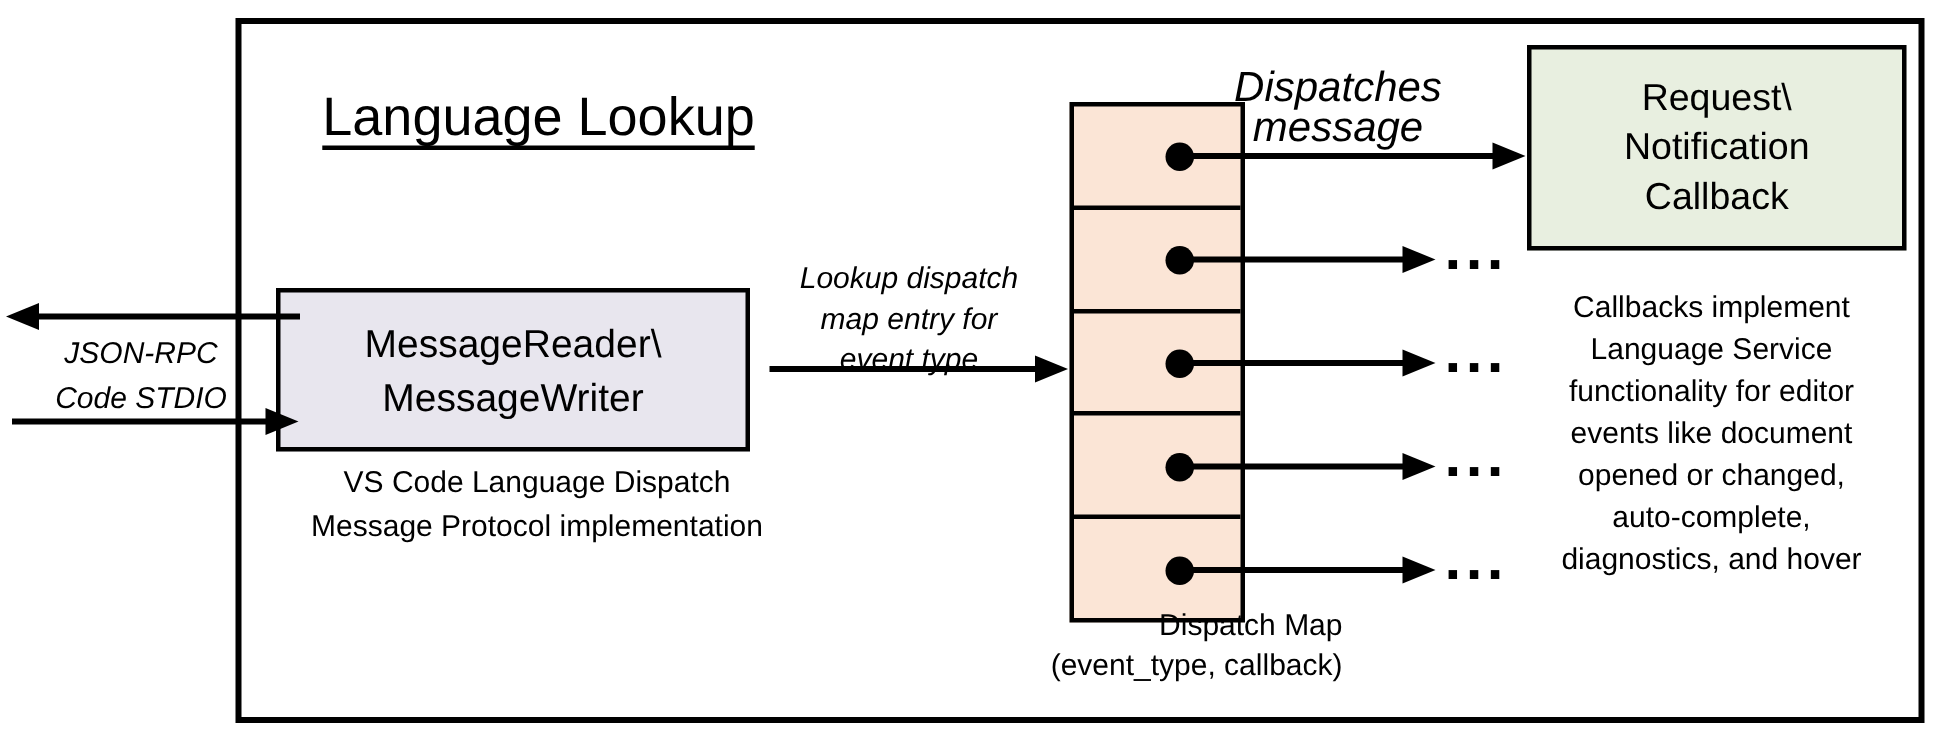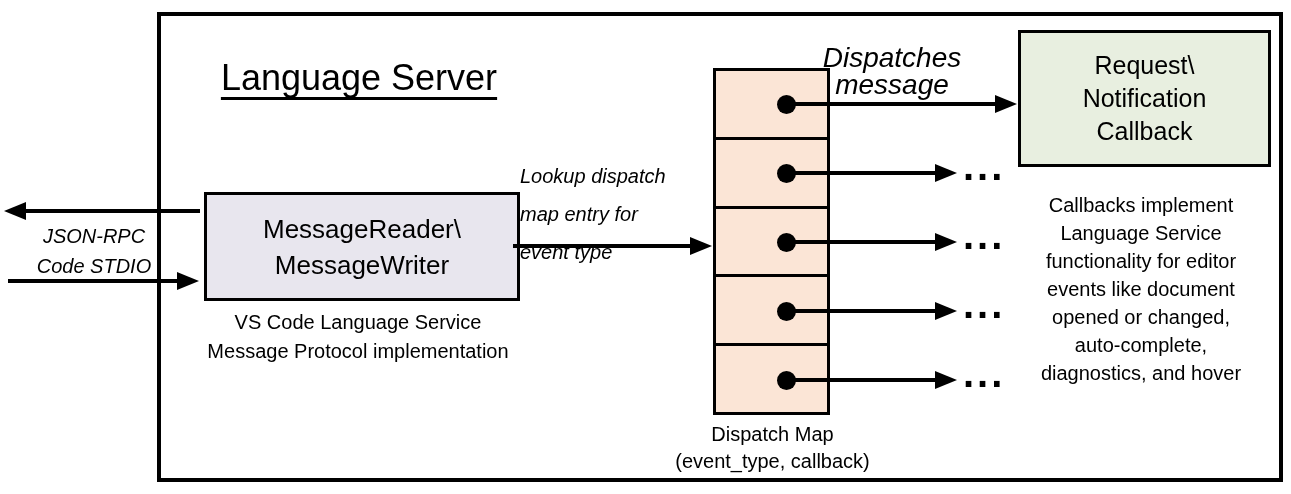--- a/index.html
+++ b/index.html
@@ -27,58 +27,58 @@
   }
   .title{
     left:209px;top:56px;width:300px;
     font-size:36px;line-height:44px;
     text-align:center;white-space:nowrap;
     text-decoration:underline;
     text-decoration-thickness:3px;
     text-underline-offset:7px;
   }
   .reader-box{
-    left:204px;top:192px;width:316px;height:109px;
+    left:184px;top:192px;width:316px;height:109px;
     border:3px solid var(--line);box-sizing:border-box;
     background:var(--reader-fill);
     display:flex;align-items:center;justify-content:center;
     font-size:26px;line-height:36px;text-align:center;
     white-space:pre-line;
   }
   .reader-caption{
     left:190px;top:308px;width:336px;
     font-size:20px;line-height:29px;text-align:center;
     white-space:pre-line;
   }
   .stdio-label{
     left:18px;top:221px;width:152px;
     font-size:20px;line-height:30px;font-style:italic;
     text-align:center;white-space:pre-line;
   }
   .lookup-label{
-    left:520px;top:157px;width:172px;
-    font-size:20px;line-height:38px;font-style:italic;
-    text-align:left;white-space:pre-line;
+    left:520px;top:173px;width:172px;
+    font-size:20px;line-height:27px;font-style:italic;
+    text-align:center;white-space:pre-line;
   }
   .dispatches-label{
     left:820px;top:44px;width:144px;
     font-size:28px;line-height:27px;font-style:italic;
     text-align:center;white-space:pre-line;
   }
   .dispatch-map{
     left:713px;top:68px;width:117px;height:347px;
     border:3px solid var(--line);box-sizing:border-box;
     background:var(--dispatch-fill);
     display:flex;flex-direction:column;
   }
   .dispatch-cell{flex:1;}
   .dispatch-cell + .dispatch-cell{border-top:3px solid var(--line);}
   .dispatch-caption{
-    left:650px;top:421px;width:245px;
-    font-size:20px;line-height:27px;text-align:center;
+    left:650px;top:404px;width:245px;
+    font-size:20px;line-height:27px;text-align:right;
     white-space:pre-line;
   }
   .callback-box{
     left:1018px;top:30px;width:253px;height:137px;
     border:3px solid var(--line);box-sizing:border-box;
     background:var(--callback-fill);
     display:flex;align-items:center;justify-content:center;
     font-size:25px;line-height:33px;text-align:center;
     white-space:pre-line;
   }
@@ -110,25 +110,25 @@
     line-height:40px;
   }
 </style>
 </head>
 <body>
 
 <div class="canvas">
 
   <div class="abs outer-box"></div>
 
-  <div class="abs title">Language Server</div>
+  <div class="abs title">Language Lookup</div>
 
   <div class="abs reader-box">MessageReader\
 MessageWriter</div>
-  <div class="abs reader-caption">VS Code Language Service
+  <div class="abs reader-caption">VS Code Language Dispatch
 Message Protocol implementation</div>
 
   <div class="abs stdio-label">JSON-RPC
 Code STDIO</div>
 
   <div>
     <div class="abs hline" style="left:22px;top:209px;width:178px;"></div>
     <div class="abs ah-left" style="left:4px;top:202px;"></div>
   </div>
 

